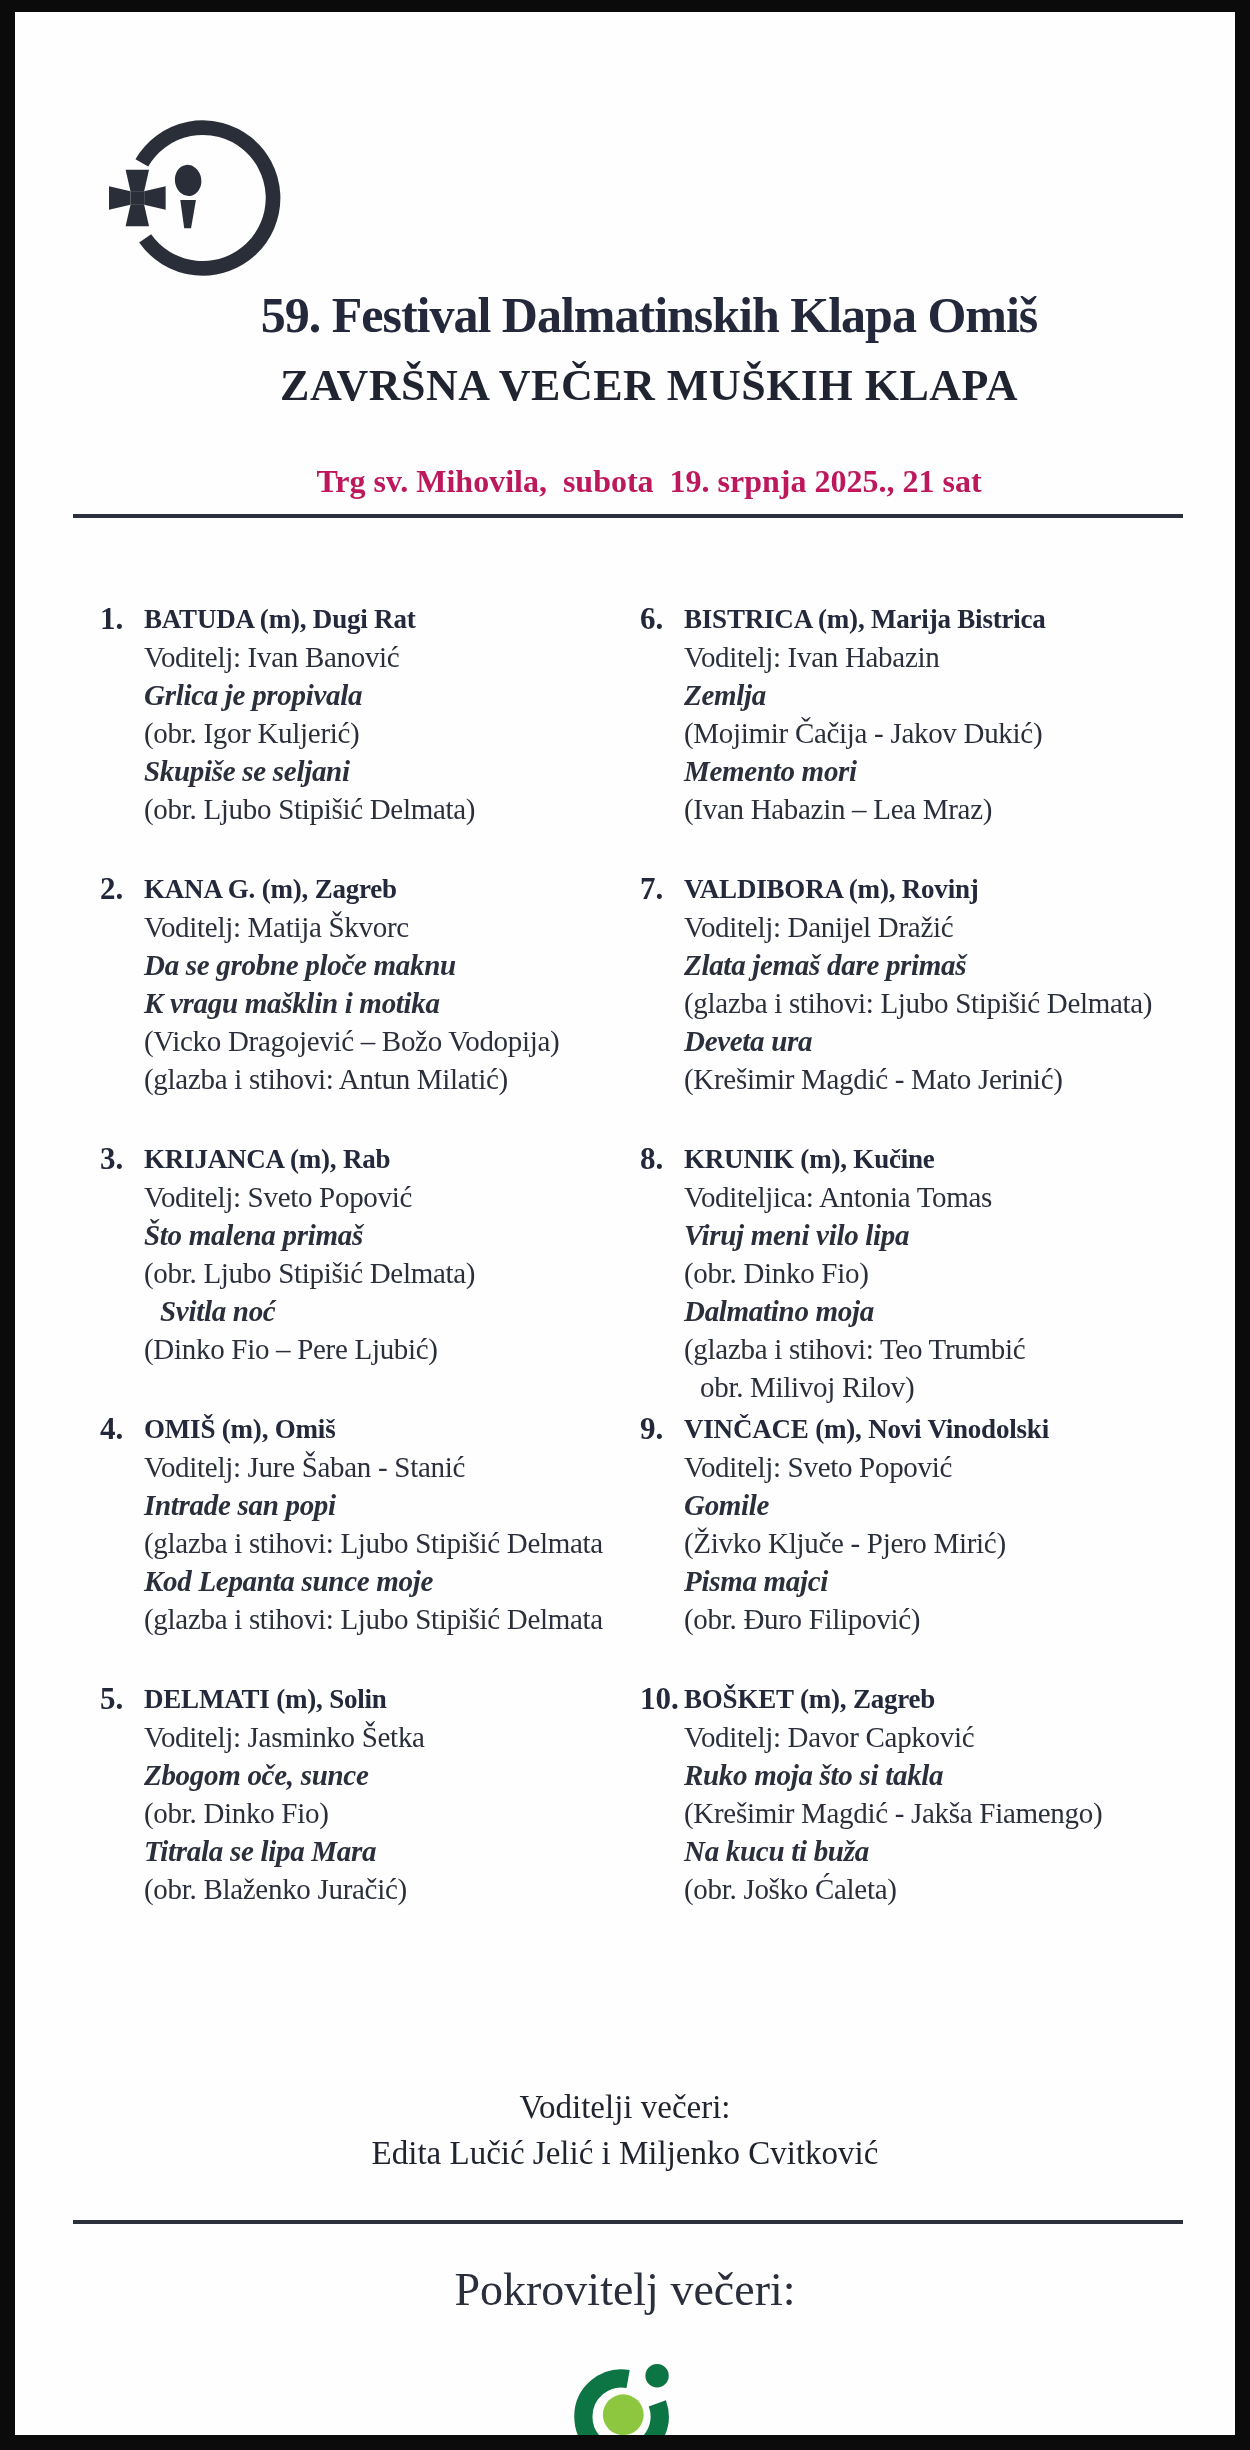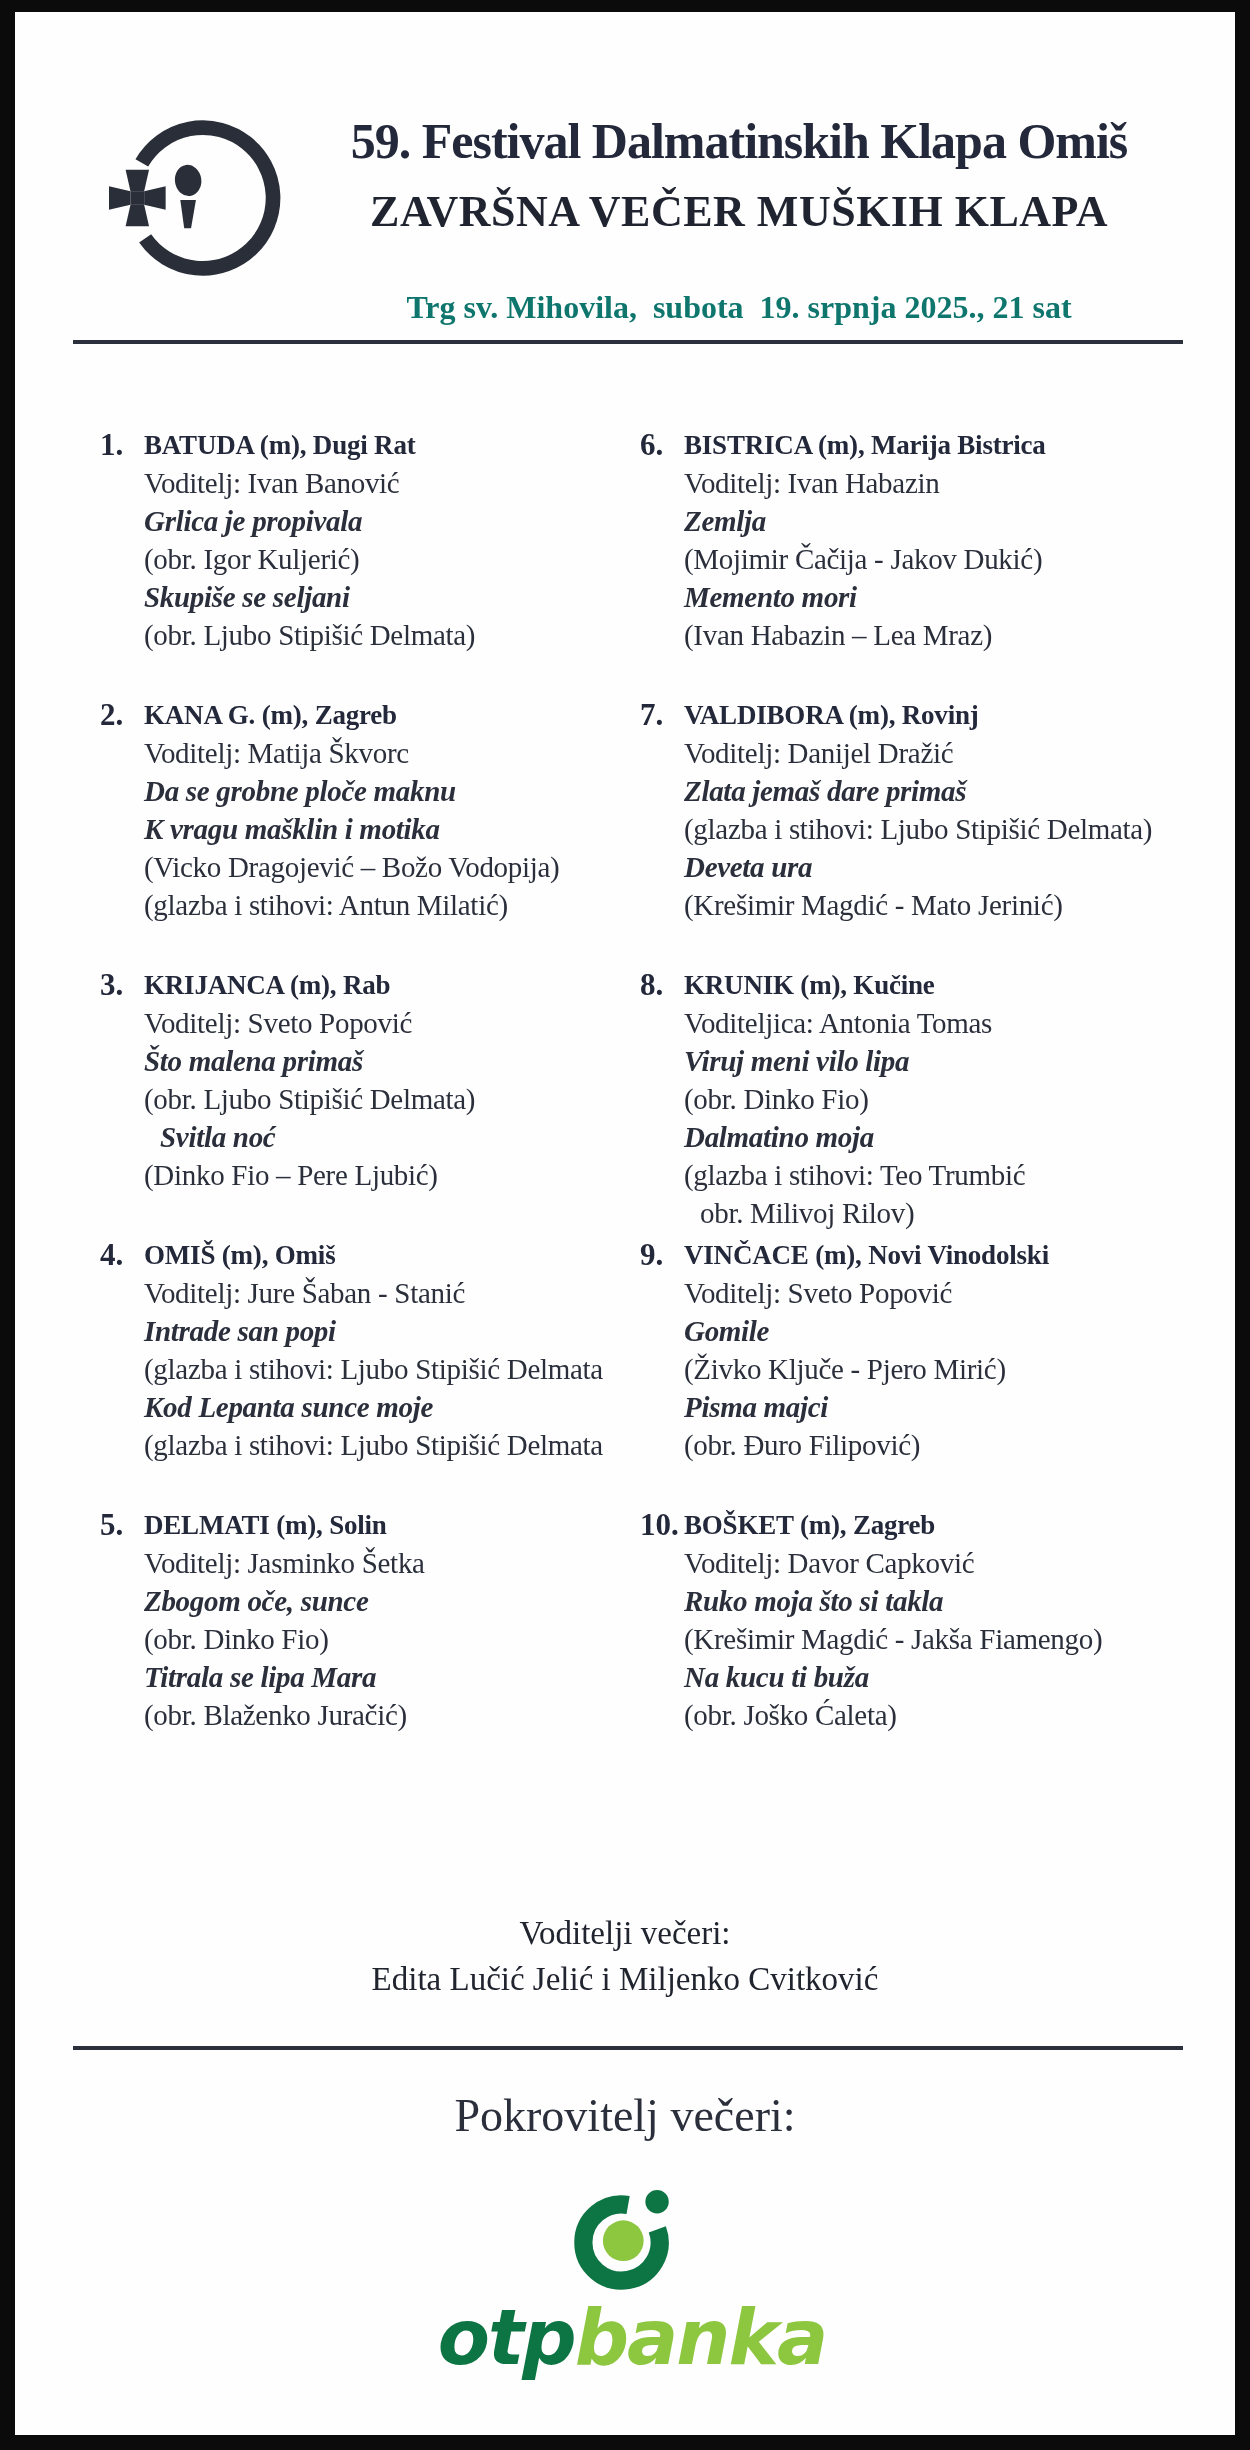--- a/index.html
+++ b/index.html
@@ -6,34 +6,34 @@
   body{
     width:1250px;height:2450px;position:relative;
     background:#0b0b0b;
     font-family:"Liberation Serif", serif;
   }
   .page{
     position:absolute;left:15px;right:15px;top:12px;bottom:15px;
     background:#fefefe;color:#262b36;overflow:hidden;
   }
   
-  .header-row{display:flex;padding:100px 30px 0 88px;}
+  .header-row{display:flex;padding:100px 30px 0 88px;flex-direction:column;}
   .fest-logo{flex:0 0 auto;margin-top:2px;}
   .header-text{flex:1 1 auto;text-align:center;padding-right:10px;}
   .title{
     font-size:50px;font-weight:700;letter-spacing:-1px;
     line-height:58px;white-space:nowrap;color:#23283a;
   }
   .subtitle{
     font-size:44px;font-weight:700;letter-spacing:.5px;
     line-height:48px;margin-top:18px;color:#1f2430;white-space:nowrap;
   }
   .venue-date{
     font-size:32px;font-weight:700;line-height:38px;margin-top:52px;
-    white-space:pre;color:#0f766e;
+    white-space:pre;color:#be185d;
   }
   .rule{border:none;border-top:4px solid #2b303c;margin:14px 52px 0 58px;}
   .rule-2{margin-top:44px;}
   
   .entries{display:grid;grid-template-columns:540px 540px;margin:82px 0 0 85px;}
   .entry{display:flex;min-height:270px;align-items:flex-start;}
   .entry-num{
     flex:0 0 44px;font-size:31px;font-weight:700;line-height:38px;color:#23283a;
   }
   .entry-body{flex:1 1 auto;}

